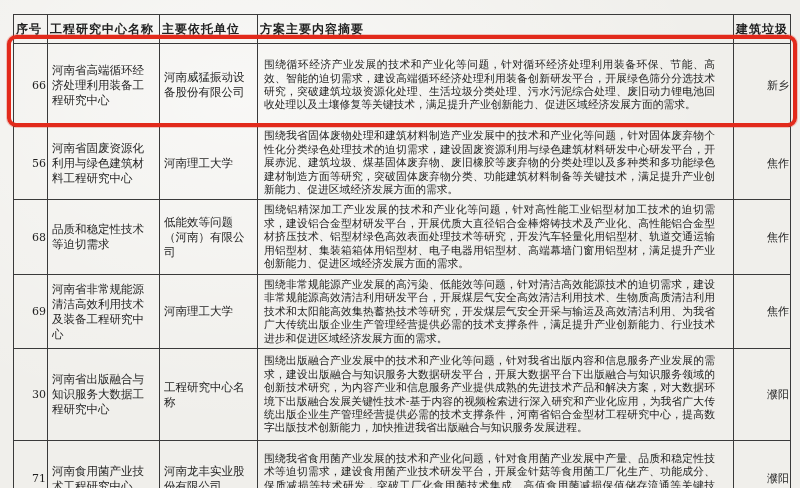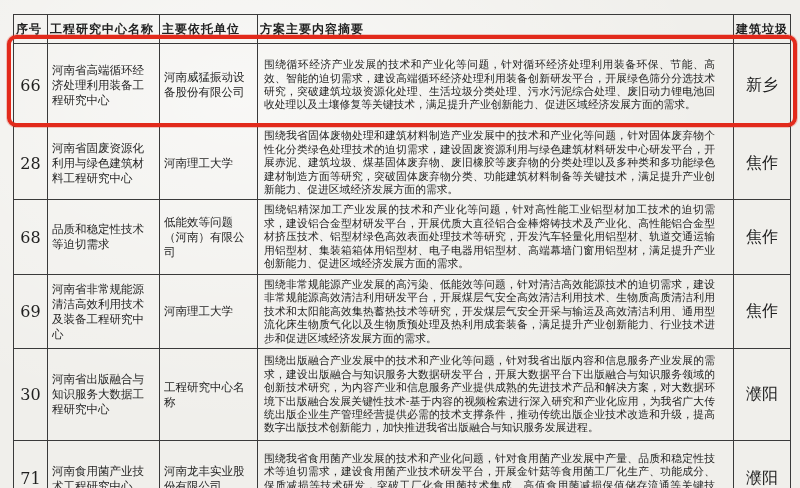--- a/index.html
+++ b/index.html
@@ -41,22 +41,22 @@
     height: 26px;
     padding: 1px 2px;
     letter-spacing: 1px;
   }
   col.c-no   { width: 34px; }
   col.c-name { width: 112px; }
   col.c-org  { width: 98px; }
   col.c-sum  { width: 476px; }
   col.c-city { width: 57px; }
   td.no, td.city {
-    text-align: center;
-    font-size: 16px;
+    text-align: right;
+    font-size: 11px;
   }
   td.name, td.org {
     font-size: 11.5px;
     padding: 2px 4px;
     line-height: 15px;
     text-align: left;
   }
   td.summary {
     font-size: 10.8px;
     padding: 2px 18px 2px 6px;
@@ -106,45 +106,45 @@
     </thead>
     <tbody>
       <tr class="r66">
         <td class="no">66</td>
         <td class="name">河南省高端循环经济处理利用装备工程研究中心</td>
         <td class="org">河南威猛振动设备股份有限公司</td>
         <td class="summary">围绕循环经济产业发展的技术和产业化等问题，针对循环经济处理利用装备环保、节能、高效、智能的迫切需求，建设高端循环经济处理利用装备创新研发平台，开展绿色筛分分选技术研究，突破建筑垃圾资源化处理、生活垃圾分类处理、污水污泥综合处理、废旧动力锂电池回收处理以及土壤修复等关键技术，满足提升产业创新能力、促进区域经济发展方面的需求。</td>
         <td class="city">新乡</td>
       </tr>
       <tr class="r67">
-        <td class="no">28</td>
+        <td class="no">56</td>
         <td class="name">河南省固废资源化利用与绿色建筑材料工程研究中心</td>
         <td class="org">河南理工大学</td>
         <td class="summary">围绕我省固体废物处理和建筑材料制造产业发展中的技术和产业化等问题，针对固体废弃物个性化分类绿色处理技术的迫切需求，建设固废资源利用与绿色建筑材料研发中心研发平台，开展赤泥、建筑垃圾、煤基固体废弃物、废旧橡胶等废弃物的分类处理以及多种类和多功能绿色建材制造方面等研究，突破固体废弃物分类、功能建筑材料制备等关键技术，满足提升产业创新能力、促进区域经济发展方面的需求。</td>
         <td class="city">焦作</td>
       </tr>
       <tr class="r68">
         <td class="no">68</td>
         <td class="name">品质和稳定性技术等迫切需求</td>
         <td class="org">低能效等问题（河南）有限公司</td>
         <td class="summary">围绕铝精深加工产业发展的技术和产业化等问题，针对高性能工业铝型材加工技术的迫切需求，建设铝合金型材研发平台，开展优质大直径铝合金棒熔铸技术及产业化、高性能铝合金型材挤压技术、铝型材绿色高效表面处理技术等研究，开发汽车轻量化用铝型材、轨道交通运输用铝型材、集装箱箱体用铝型材、电子电器用铝型材、高端幕墙门窗用铝型材，满足提升产业创新能力、促进区域经济发展方面的需求。</td>
         <td class="city">焦作</td>
       </tr>
       <tr class="r69">
         <td class="no">69</td>
         <td class="name">河南省非常规能源清洁高效利用技术及装备工程研究中心</td>
         <td class="org">河南理工大学</td>
-        <td class="summary">围绕非常规能源产业发展的高污染、低能效等问题，针对清洁高效能源技术的迫切需求，建设非常规能源高效清洁利用研发平台，开展煤层气安全高效清洁利用技术、生物质高质清洁利用技术和太阳能高效集热蓄热技术等研究，开发煤层气安全开采与输运及高效清洁利用、通用型流化床生物质气化以及生物质预处理及热利用成套装备，满足提升产业创新能力、行业技术进步和促进区域经济发展方面的需求。</td>
+        <td class="summary">围绕非常规能源产业发展的高污染、低能效等问题，针对清洁高效能源技术的迫切需求，建设非常规能源高效清洁利用研发平台，开展煤层气安全高效清洁利用技术、生物质高质清洁利用技术和太阳能高效集热蓄热技术等研究，开发煤层气安全开采与输运及高效清洁利用、为我省广大传统出版企业生产管理经营提供必需的技术支撑条件，满足提升产业创新能力、行业技术进步和促进区域经济发展方面的需求。</td>
         <td class="city">焦作</td>
       </tr>
       <tr class="r70">
         <td class="no">30</td>
         <td class="name">河南省出版融合与知识服务大数据工程研究中心</td>
         <td class="org">工程研究中心名称</td>
-        <td class="summary">围绕出版融合产业发展中的技术和产业化等问题，针对我省出版内容和信息服务产业发展的需求，建设出版融合与知识服务大数据研发平台，开展大数据平台下出版融合与知识服务领域的创新技术研究，为内容产业和信息服务产业提供成熟的先进技术产品和解决方案，对大数据环境下出版融合发展关键性技术-基于内容的视频检索进行深入研究和产业化应用，为我省广大传统出版企业生产管理经营提供必需的技术支撑条件，推动传统出版企业技术改造和升级，提高数字出版技术创新能力，加快推进我省出版融合与知识服务发展进程。</td>
+        <td class="summary">围绕出版融合产业发展中的技术和产业化等问题，针对我省出版内容和信息服务产业发展的需求，建设出版融合与知识服务大数据研发平台，开展大数据平台下出版融合与知识服务领域的创新技术研究，为内容产业和信息服务产业提供成熟的先进技术产品和解决方案，对大数据环境下出版融合发展关键性技术-基于内容的视频检索进行深入研究和产业化应用，为我省广大传统出版企业生产管理经营提供必需的技术支撑条件，河南省铝合金型材工程研究中心，提高数字出版技术创新能力，加快推进我省出版融合与知识服务发展进程。</td>
         <td class="city">濮阳</td>
       </tr>
       <tr class="r71">
         <td class="no">71</td>
         <td class="name">河南食用菌产业技术工程研究中心</td>
         <td class="org">河南龙丰实业股份有限公司</td>
         <td class="summary">围绕我省食用菌产业发展的技术和产业化问题，针对食用菌产业发展中产量、品质和稳定性技术等迫切需求，建设食用菌产业技术研发平台，开展金针菇等食用菌工厂化生产、功能成分、保质减损等技术研发，突破工厂化食用菌技术集成、高值食用菌减损保值储存流通等关键技术，满足提升产业创新能力、促进区域经济发展方面的需求。</td>
         <td class="city">濮阳</td>
       </tr>
     </tbody>

